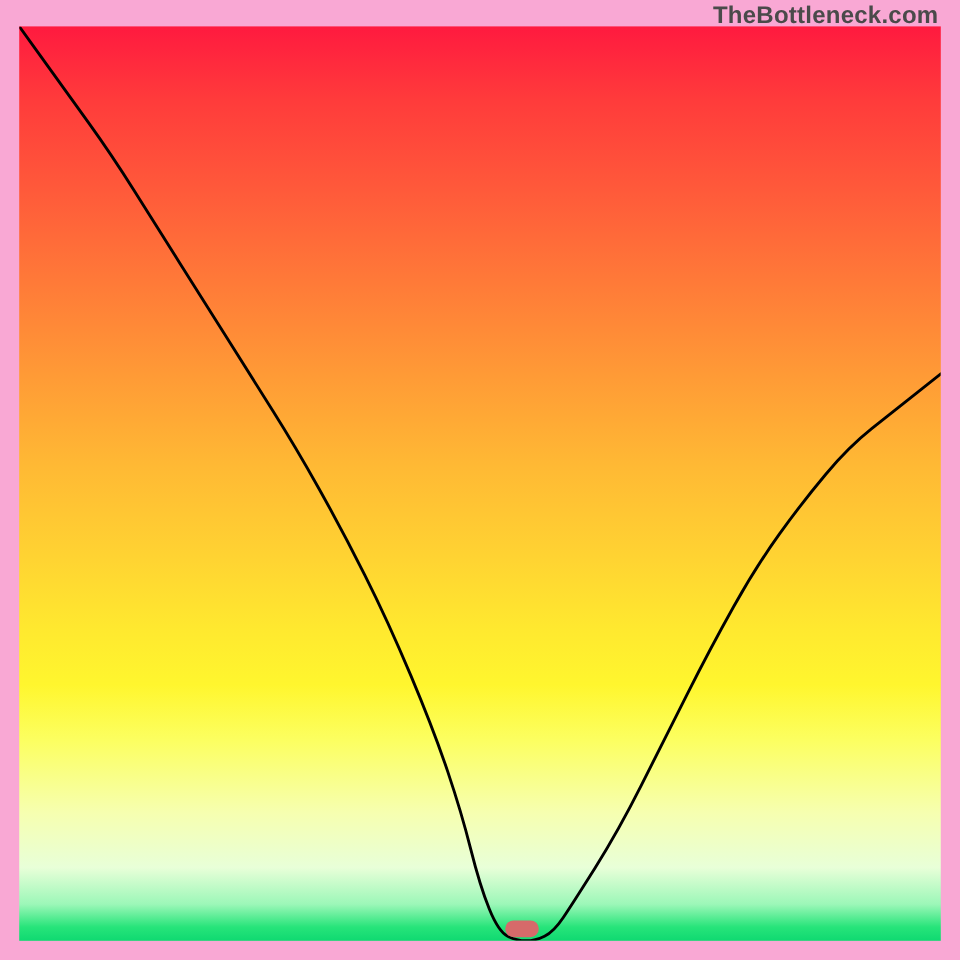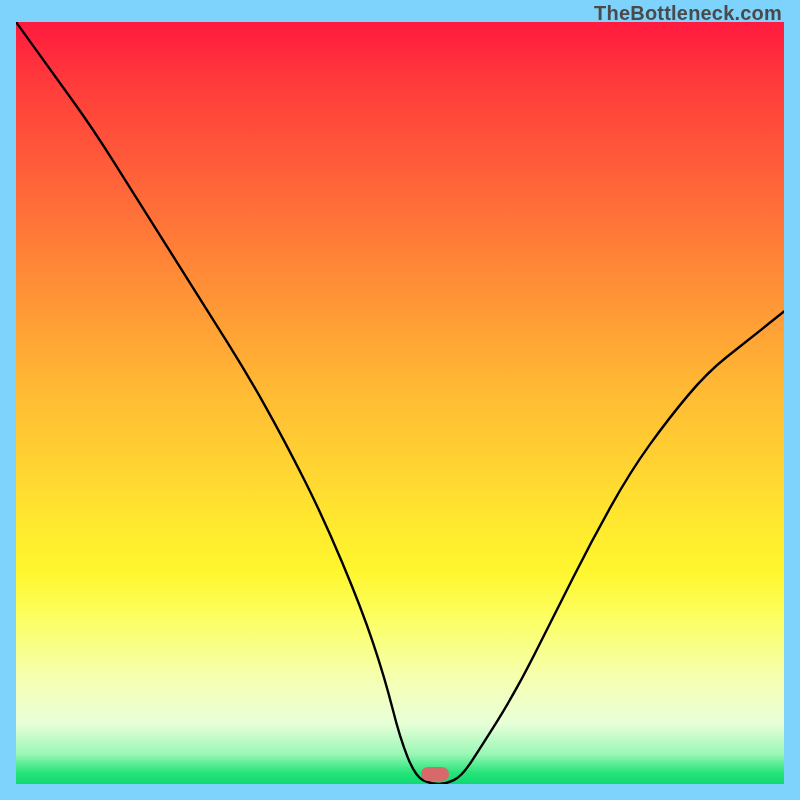--- a/index.html
+++ b/index.html
@@ -8,21 +8,21 @@
     width: 800px;
     height: 800px;
     background: #000;
     overflow: hidden;
     font-family: Arial, Helvetica, sans-serif;
   }
   .frame {
     position: relative;
     width: 800px;
     height: 800px;
-    background: #7dd3fc;
+    background: #f9a8d4;
   }
   .watermark {
     position: absolute;
     top: 2px;
     right: 18px;
     color: #4a4a4a;
     font-size: 20px;
     font-weight: bold;
     letter-spacing: 0.2px;
     z-index: 10;

